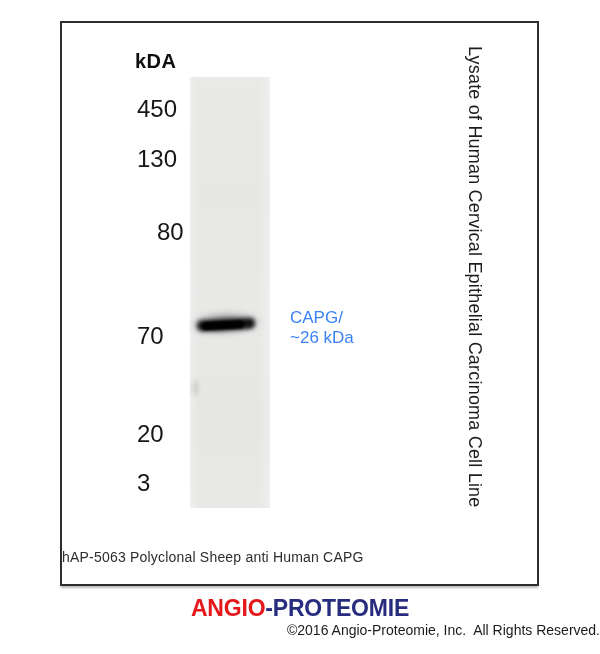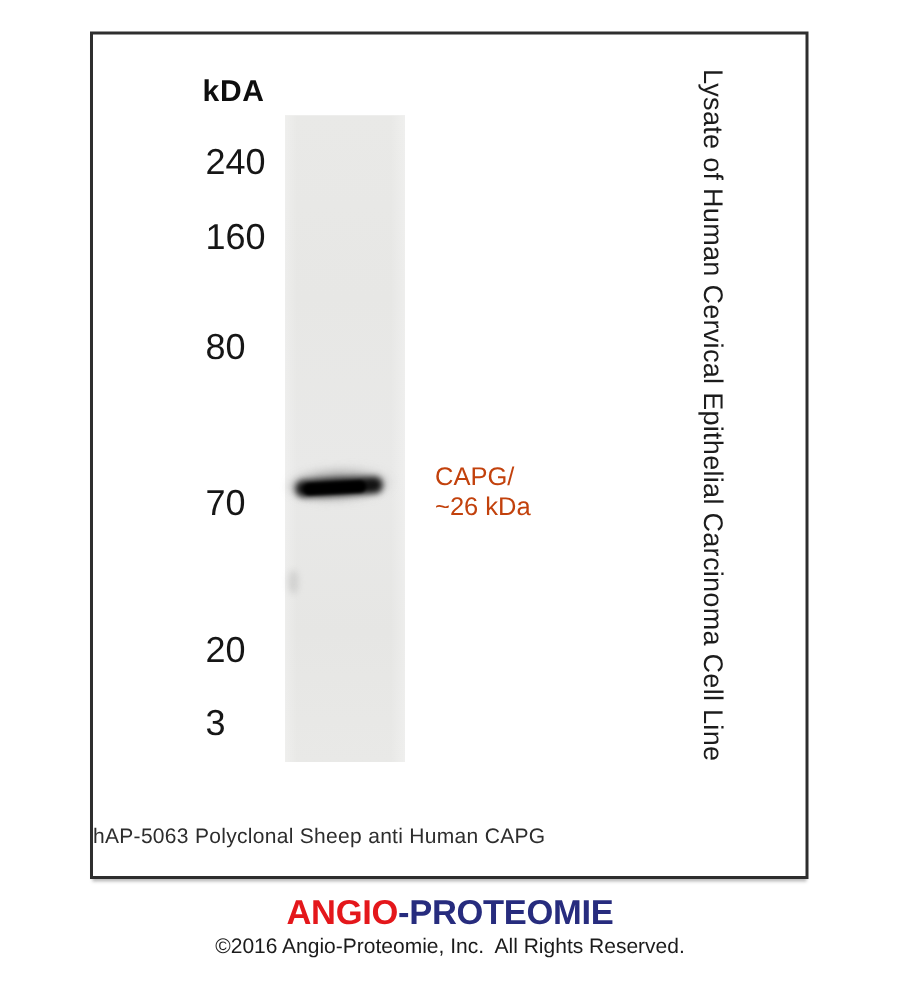--- a/index.html
+++ b/index.html
@@ -17,21 +17,21 @@
   .kda-label{
     position:absolute;left:73px;top:27px;
     font-size:20px;font-weight:bold;color:#0e0e0e;letter-spacing:.5px;
   }
   
   .marker{
     position:absolute;left:75px;font-size:24px;color:#161616;line-height:24px;
   }
   .m-240{top:74px;}
   .m-160{top:124px;}
-  .m-80{top:197px;}
+  .m-80{top:197px;margin-left:20px;}
   .m-40{top:301px;}
   .m-20{top:399px;}
   .m-10{top:448px;}
   
   .lane{
     position:absolute;left:128px;top:54px;width:80px;height:431px;
     background-color:#e8e8e6;
     background-image:
       linear-gradient(90deg, rgba(255,255,255,.28) 0%, rgba(255,255,255,0) 10%, rgba(255,255,255,0) 88%, rgba(255,255,255,.30) 100%),
       linear-gradient(180deg, #e9e9e7 0%, #e7e7e5 28%, #e9e9e8 55%, #e6e6e4 80%, #e9e9e7 100%);
@@ -54,56 +54,56 @@
     position:absolute;left:10px;top:14px;width:42px;height:8px;border-radius:4px;
     background:#000;filter:blur(1.2px);
   }
   .smudge{
     position:absolute;left:2px;top:303px;width:7px;height:16px;border-radius:50%;
     background:rgba(150,150,150,.28);filter:blur(2px);
   }
   
   .band-label{
     position:absolute;left:228px;top:285px;
-    font-size:17px;line-height:19.5px;color:#c2410c;
+    font-size:17px;line-height:19.5px;color:#3b82f6;
   }
   
   .caption{
     position:absolute;left:0;top:526px;width:100%;text-align:left;
     font-size:14px;color:#2d2d2d;letter-spacing:.2px;
   }
   
   .sample-label{
     position:absolute;left:423px;top:23px;
     transform:rotate(90deg);transform-origin:0 0;
     white-space:nowrap;font-size:18px;color:#1c1c1c;letter-spacing:.2px;
   }
   
   .brand{
     position:absolute;left:0;top:595px;width:100%;text-align:center;
     font-size:23px;font-weight:bold;letter-spacing:-.2px;
   }
   .brand .red{color:#e4171b;}
   .brand .navy{color:#272c7e;}
   .copyright{
-    position:absolute;left:0;top:622px;width:100%;text-align:center;
+    position:absolute;left:0;top:622px;width:100%;text-align:right;
     font-size:14px;color:#1b1b1b;white-space:pre;
   }
 </style>
 </head>
 <body>
 
 <div class="page">
 
   <div class="blot-box">
 
     <div class="kda-label">kDA</div>
 
-    <div class="marker m-240">240</div>
-    <div class="marker m-160">160</div>
+    <div class="marker m-240">450</div>
+    <div class="marker m-160">130</div>
     <div class="marker m-80">80</div>
     <div class="marker m-40">70</div>
     <div class="marker m-20">20</div>
     <div class="marker m-10">3</div>
 
     <div class="lane">
       <div class="band">
         <div class="band-halo"></div>
         <div class="band-core"></div>
         <div class="band-core2"></div>

